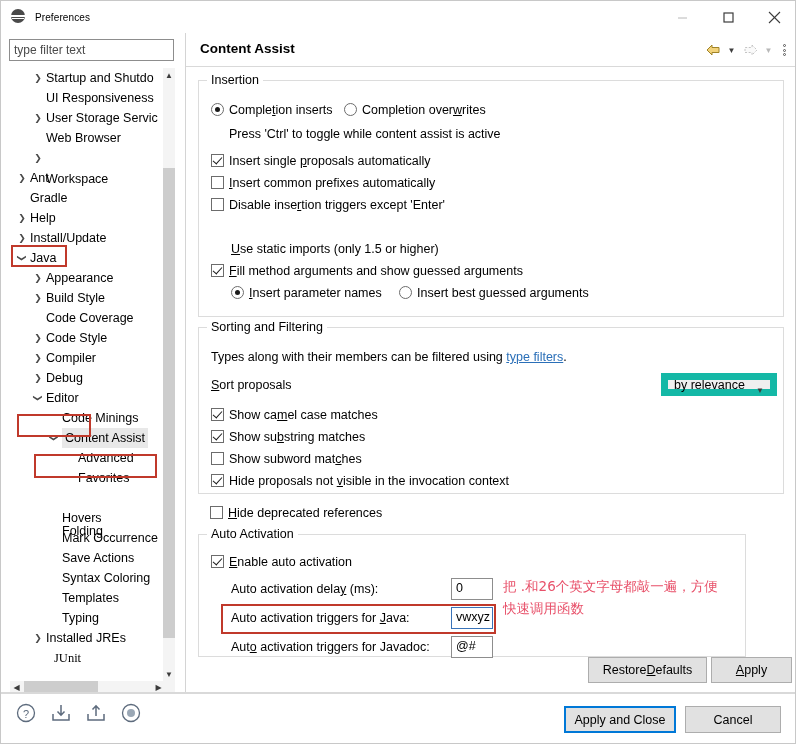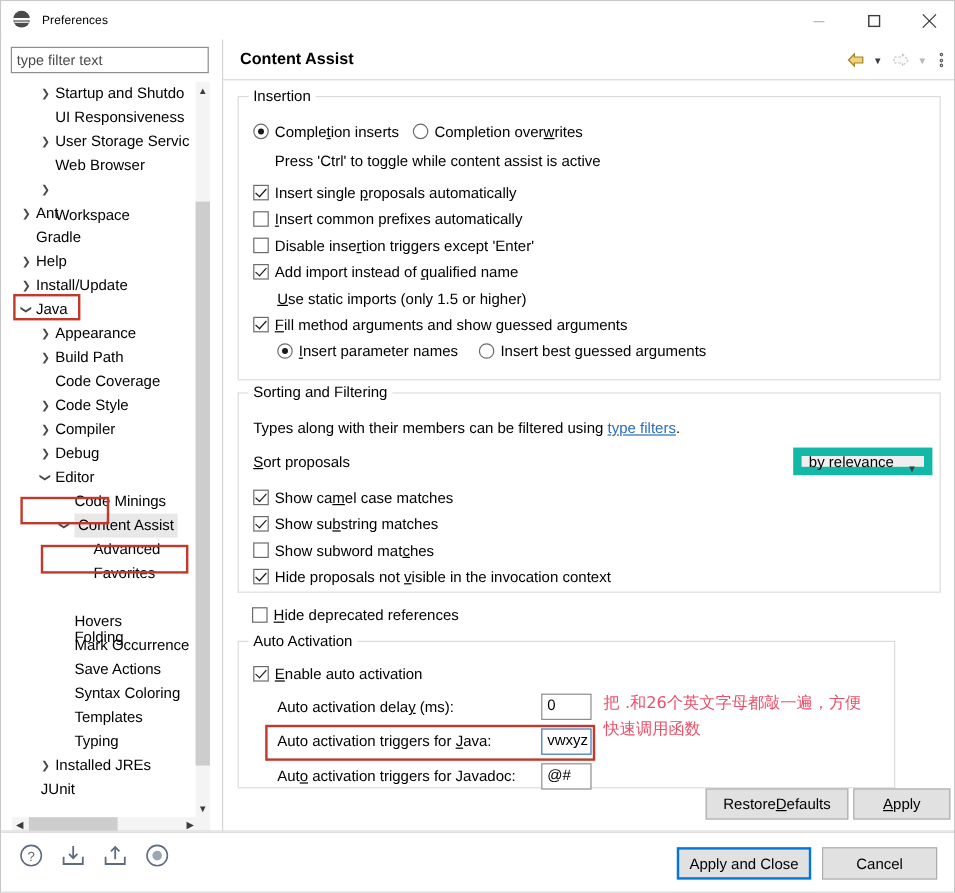--- a/index.html
+++ b/index.html
@@ -297,21 +297,21 @@
           <div class="tnode">
             <span class="arrow" style="left: 6px; transform: rotate(90deg);">❯</span>
             <span class="lbl" style="left: 20px;">Java</span>
           </div>
           <div class="tnode">
             <span class="arrow" style="left: 22px;">❯</span>
             <span class="lbl" style="left: 36px;">Appearance</span>
           </div>
           <div class="tnode">
             <span class="arrow" style="left: 22px;">❯</span>
-            <span class="lbl" style="left: 36px;">Build Path</span>
+            <span class="lbl" style="left: 36px;">Build Style</span>
           </div>
           <div class="tnode">
             <span class="lbl" style="left: 36px;">Code Coverage</span>
           </div>
           <div class="tnode">
             <span class="arrow" style="left: 22px;">❯</span>
             <span class="lbl" style="left: 36px;">Code Style</span>
           </div>
           <div class="tnode">
             <span class="arrow" style="left: 22px;">❯</span>
@@ -357,21 +357,21 @@
             <span class="lbl" style="left: 52px;">Templates</span>
           </div>
           <div class="tnode">
             <span class="lbl" style="left: 52px;">Typing</span>
           </div>
           <div class="tnode">
             <span class="arrow" style="left: 22px;">❯</span>
             <span class="lbl" style="left: 36px;">Installed JREs</span>
           </div>
           <div class="tnode">
-            <span class="lbl" style="left: 24px;">JUnit</span>
+            <span class="lbl" style="left: 44px; font-family: Liberation Serif, serif;">JUnit</span>
           </div>
         </div>
 
       <div id="tree-vscroll">
         <div class="arrowbtn">▲</div>
         <div class="thumb" style="top:100px;height:470px;"></div>
         <div class="arrowbtn" style="position:absolute;bottom:0;">▼</div>
       </div>
 
       <div id="tree-hscroll">
@@ -424,23 +424,20 @@
 
       <div class="row" style="left:12px;top:73px;">
         <span class="cb on"></span><span>Insert single <span class="u">p</span>roposals automatically</span>
       </div>
       <div class="row" style="left:12px;top:95px;">
         <span class="cb"></span><span><span class="u">I</span>nsert common prefixes automatically</span>
       </div>
       <div class="row" style="left:12px;top:117px;">
         <span class="cb"></span><span>Disable inse<span class="u">r</span>tion triggers except 'Enter'</span>
       </div>
-      <div class="row" style="left:12px;top:139px;">
-        <span class="cb on"></span><span>Add import instead of <span class="u">q</span>ualified name</span>
-      </div>
       <div class="row" style="left:32px;top:161px;">
         <span class="u">U</span>se static imports (only 1.5 or higher)
       </div>
       <div class="row" style="left:12px;top:183px;">
         <span class="cb on"></span><span><span class="u">F</span>ill method arguments and show guessed arguments</span>
       </div>
       <div class="row" style="left:32px;top:205px;">
         <span class="rb on"></span><span><span class="u">I</span>nsert parameter names</span>
       </div>
       <div class="row" style="left:200px;top:205px;">

